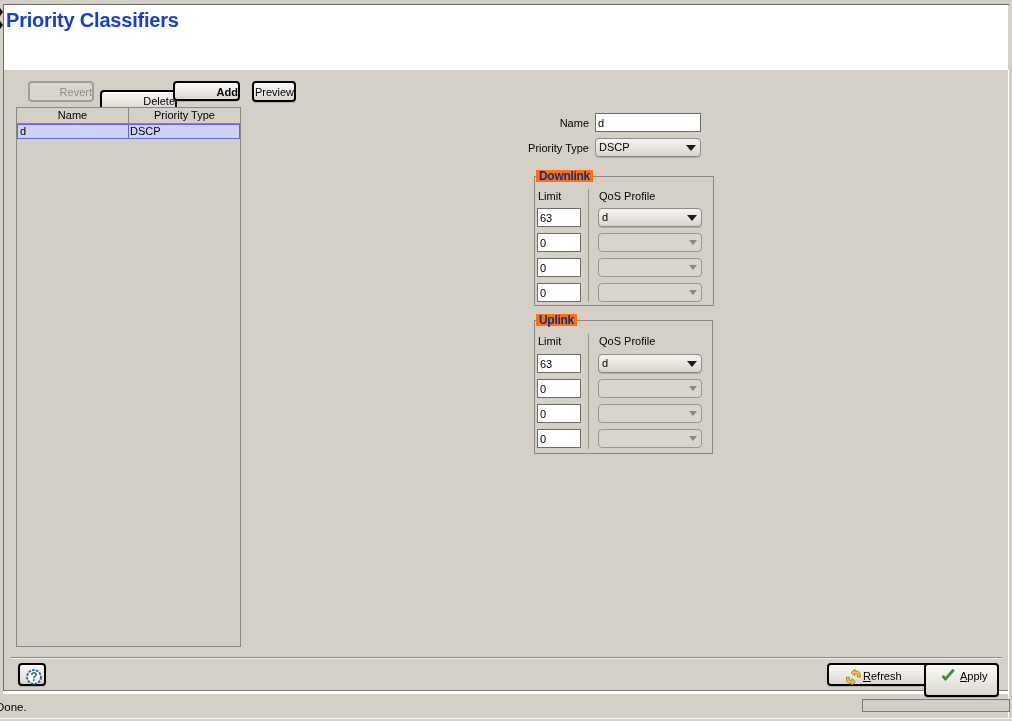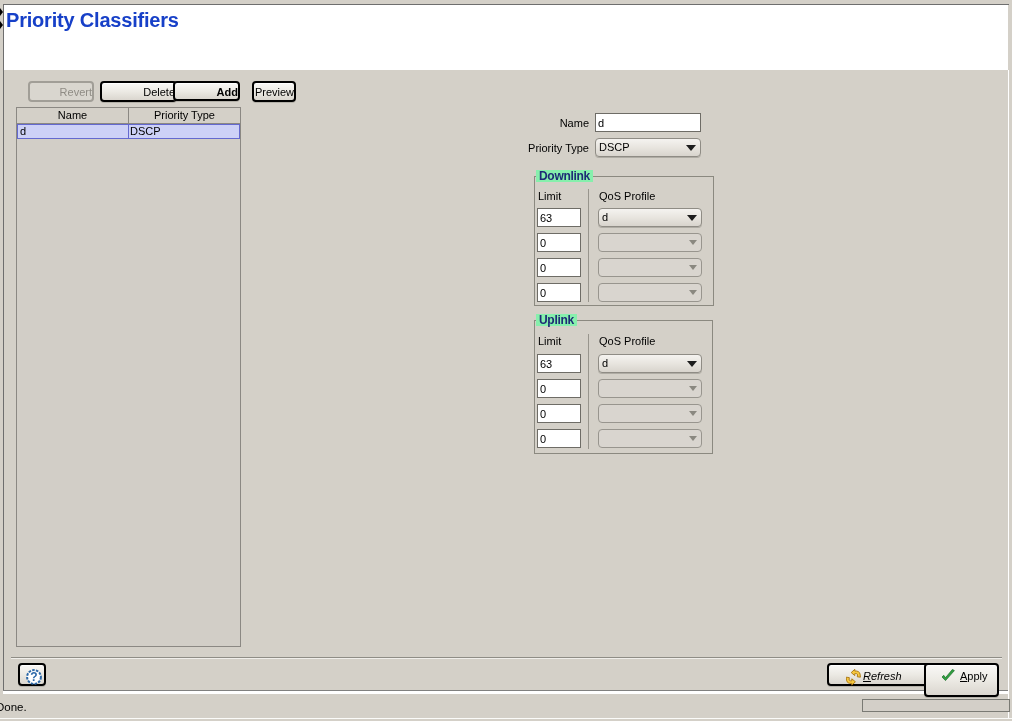--- a/index.html
+++ b/index.html
@@ -24,21 +24,21 @@
 .btn.dis { background:#d9d6cf; border-color:#a19e97; color:#8f8c85; box-shadow:none; }
 
 .tf { background:#fff; border:1px solid #6e6c66; font-size:11px; font-family:"Liberation Sans", sans-serif; line-height:16px; padding-left:2px; border-radius:0; }
 
 .combo { border-radius:4px; border:1px solid #8f8c85; background:linear-gradient(180deg,#f5f3f0,#e8e5df 50%,#d8d4cd); font-size:11px; line-height:16px; padding-left:3px; box-shadow:0 1px 0 rgba(120,118,110,0.4); }
 .combo .arr { position:absolute; right:4px; top:50%; margin-top:-3px; width:0; height:0; border-left:5px solid transparent; border-right:5px solid transparent; border-top:6px solid #1d1d1d; }
 .combo.dis { background:#d9d5cf; border-color:#98958e; box-shadow:none; }
 .combo.dis .arr { border-left-width:4px; border-right-width:4px; border-top-width:5px; border-top-color:#8a8880; }
 
 .group { border:1px solid #8b8980; }
-.gtitle { position:absolute; font-size:12px; font-weight:bold; color:#1d2b75; background:#86efac; padding:0 3px; letter-spacing:-0.3px; line-height:12px; }
+.gtitle { position:absolute; font-size:12px; font-weight:bold; color:#1d2b75; background:#f97316; padding:0 3px; letter-spacing:-0.3px; line-height:12px; }
 .lbl { position:absolute; font-size:11px; line-height:11px; }
 .vsep { position:absolute; width:1px; background:#98958d; }
 
 #tbl { left:16px; top:107px; width:225px; height:540px; border:1px solid #8b8883; background:#d2cec7; }
 #thead { position:absolute; left:0; top:0; width:223px; height:16px; background:#d4d0c8; border-bottom:1px solid #8b8883; font-size:11px; }
 #thead .hc { position:absolute; top:0; height:15px; line-height:15px; text-align:center; }
 #hdiv { position:absolute; left:111px; top:0; width:1px; height:15px; background:#8b8883; }
 #trow { position:absolute; left:0; top:16px; width:223px; height:15px; background:#cdd1f7; border:1px solid #6469cf; font-size:11px; line-height:13px; }
 #tdiv { position:absolute; left:110px; top:0; width:1px; height:13px; background:#6469cf; }
 
@@ -55,21 +55,21 @@
 <div class="abs" id="leftline"></div>
 <div class="abs" id="botdark"></div>
 <div class="abs" id="botwhite"></div>
 <div class="abs" id="rightwhite"></div>
 <div class="abs" id="bottomwhite2"></div>
 <div class="abs arrow-r" style="left:0;top:8px;"></div>
 <div class="abs arrow-r" style="left:0;top:21px;"></div>
 <div class="abs" id="title">Priority Classifiers</div>
 
 <div class="abs btn dis" style="left:28px;top:81px;width:66px;height:21px;">Revert</div>
-<div class="abs btn" style="left:100px;top:81px;width:77px;height:21px;">Delete</div>
+<div class="abs btn" style="left:100px;top:90px;width:77px;height:21px;">Delete</div>
 <div class="abs btn" style="left:173px;top:81px;width:67px;height:20px;font-weight:bold;">Add</div>
 <div class="abs btn" style="left:252px;top:81px;width:44px;height:21px;">Preview</div>
 
 <div class="abs" id="tbl">
   <div id="thead">
     <div class="hc" style="left:0;width:111px;">Name</div>
     <div class="hc" style="left:112px;width:111px;">Priority Type</div>
     <div id="hdiv"></div>
   </div>
   <div id="trow">
@@ -125,21 +125,21 @@
   </div>
 
 <div class="abs" id="sep1"></div>
 <div class="abs" id="sep1b"></div>
 <div class="abs btn" style="left:18px;top:663px;width:28px;height:23px;">
   <svg width="28" height="23" viewBox="0 0 28 23" style="position:absolute;left:0;top:0;">
     <circle cx="14" cy="12" r="6.9" fill="#ffffff" stroke="#2c68a8" stroke-width="2" stroke-dasharray="2.6,1.2"></circle>
     <text x="14" y="16.2" font-size="12" font-weight="bold" fill="#2c68a8" text-anchor="middle" font-family="Liberation Sans">?</text>
   </svg>
 </div>
-<div class="abs btn" style="left:827px;top:663px;width:106px;height:23px;font-style:italic;">
+<div class="abs btn" style="left:827px;top:663px;width:106px;height:23px;">
   <svg width="15" height="17" viewBox="0 0 15 17" style="position:absolute;left:17px;top:4px;">
     <defs>
       <path id="ra" d="M0.8 3.6 L4.4 0.3 L4.4 2.0 C7.2 1.7 9.3 2.8 9.7 5.2 L10.0 8.2 L6.9 7.8 L7.1 5.4 C6.4 4.6 5.3 4.4 4.4 4.6 L4.4 6.6 Z"></path>
     </defs>
     <use href="#ra" transform="translate(4.4,0)" fill="#f7c83e" stroke="#a87410" stroke-width="0.9"></use>
     <use href="#ra" transform="rotate(180,7.3,8.2) translate(4.4,0)" fill="#f7c83e" stroke="#a87410" stroke-width="0.9"></use>
   </svg>
   <div style="position:absolute;left:34px;top:5px;line-height:13px;"><span style="text-decoration:underline;">R</span>efresh</div>
 </div>
 <div class="abs btn" style="left:924px;top:663px;width:75px;height:34px;">

